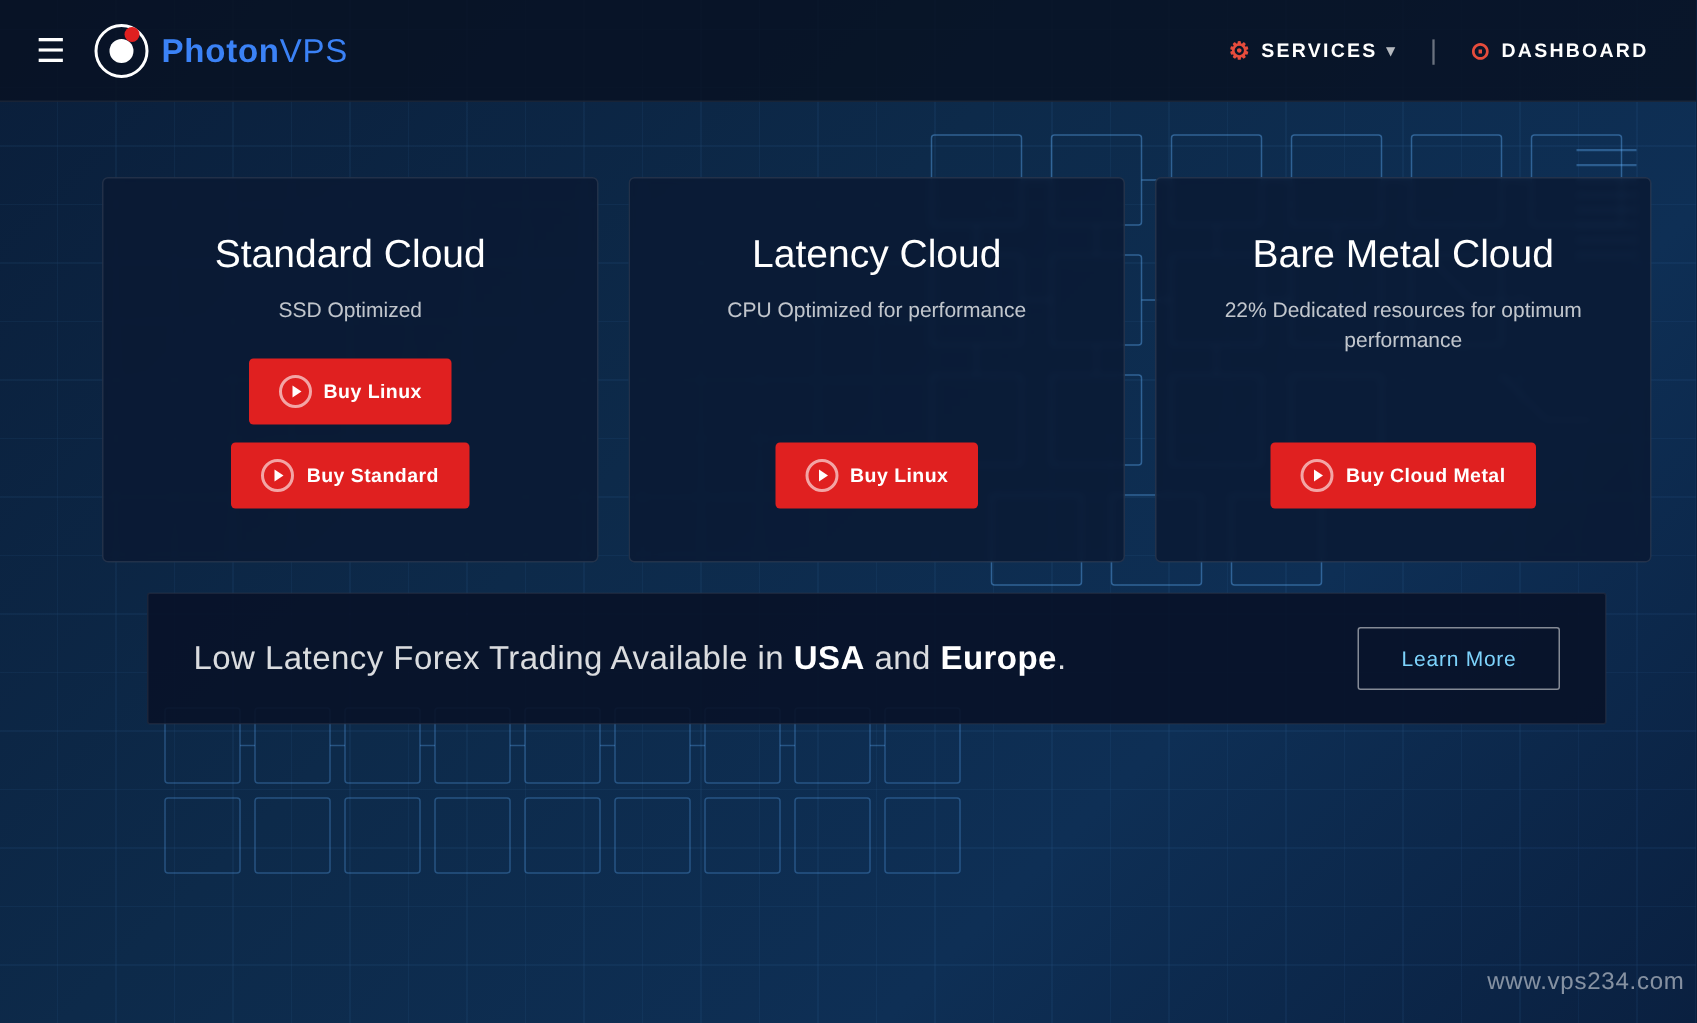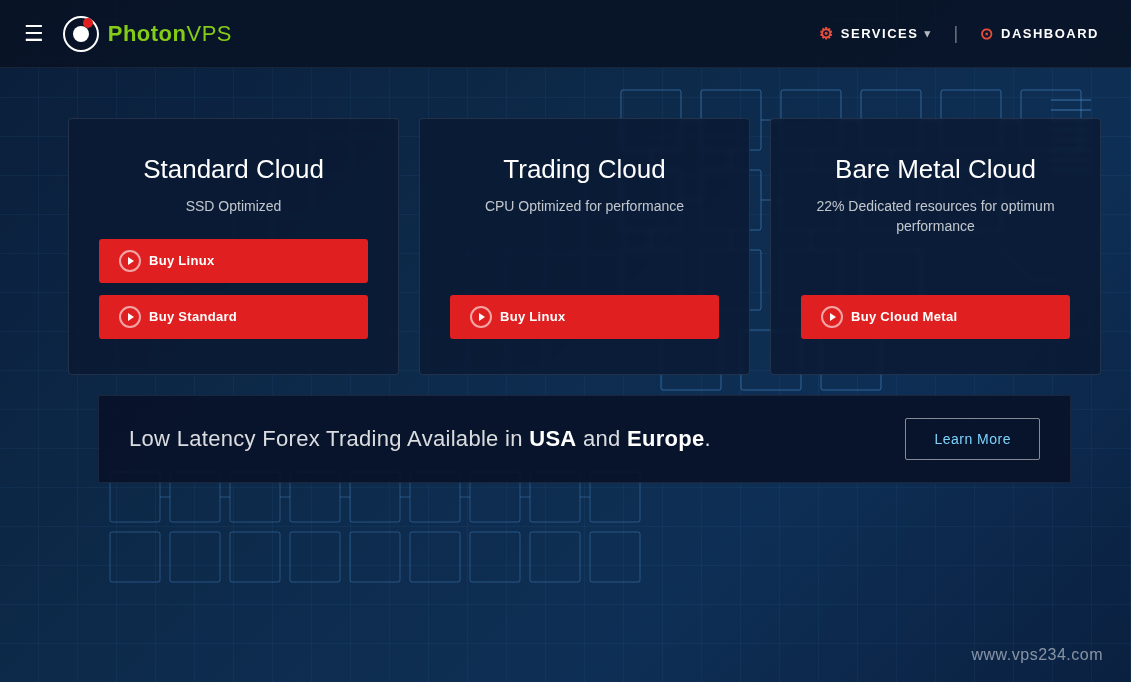--- a/index.html
+++ b/index.html
@@ -64,21 +64,21 @@
       gap: 8px;
     }
 
     .logo-icon {
       width: 38px;
       height: 38px;
     }
 
     .logo-text {
       font-size: 22px;
-      color: #84cc16;
+      color: #3b82f6;
       font-weight: 300;
       letter-spacing: 0.5px;
     }
 
     .logo-text strong {
       font-weight: 700;
     }
 
     .navbar-right {
       display: flex;
@@ -159,21 +159,20 @@
       line-height: 1.4;
     }
 
     .card-buttons {
       display: flex;
       gap: 12px;
       justify-content: center;
       margin-top: auto;
       padding-top: 10px;
       flex-wrap: wrap;
-      flex-direction: column;
     }
 
     .btn-red {
       background: #e02020;
       color: #fff;
       border: none;
       padding: 11px 20px;
       font-size: 13px;
       font-weight: 600;
       border-radius: 3px;
@@ -244,21 +243,21 @@
       cursor: pointer;
       border-radius: 2px;
       white-space: nowrap;
       transition: border-color 0.2s;
     }
 
     
     .watermark {
       position: absolute;
       bottom: 18px;
-      right: 28px;
+      right: 8px;
       z-index: 5;
       color: rgba(255,255,255,0.5);
       font-size: 16px;
       font-weight: 300;
       letter-spacing: 0.5px;
     }
 
     
     .circuit-deco {
       position: absolute;
@@ -421,21 +420,21 @@
           <span>Buy Linux</span>
         </button>
         <button class="btn-red">
           <span class="btn-play-icon"></span>
           <span>Buy Standard</span>
         </button>
       </div>
     </div>
 
     <div class="card">
-      <h2 class="card-title">Trading Cloud</h2>
+      <h2 class="card-title">Latency Cloud</h2>
       <p class="card-subtitle">CPU Optimized for performance</p>
       <div class="card-buttons">
         <button class="btn-red">
           <span class="btn-play-icon"></span>
           <span>Buy Linux</span>
         </button>
       </div>
     </div>
 
     <div class="card">

